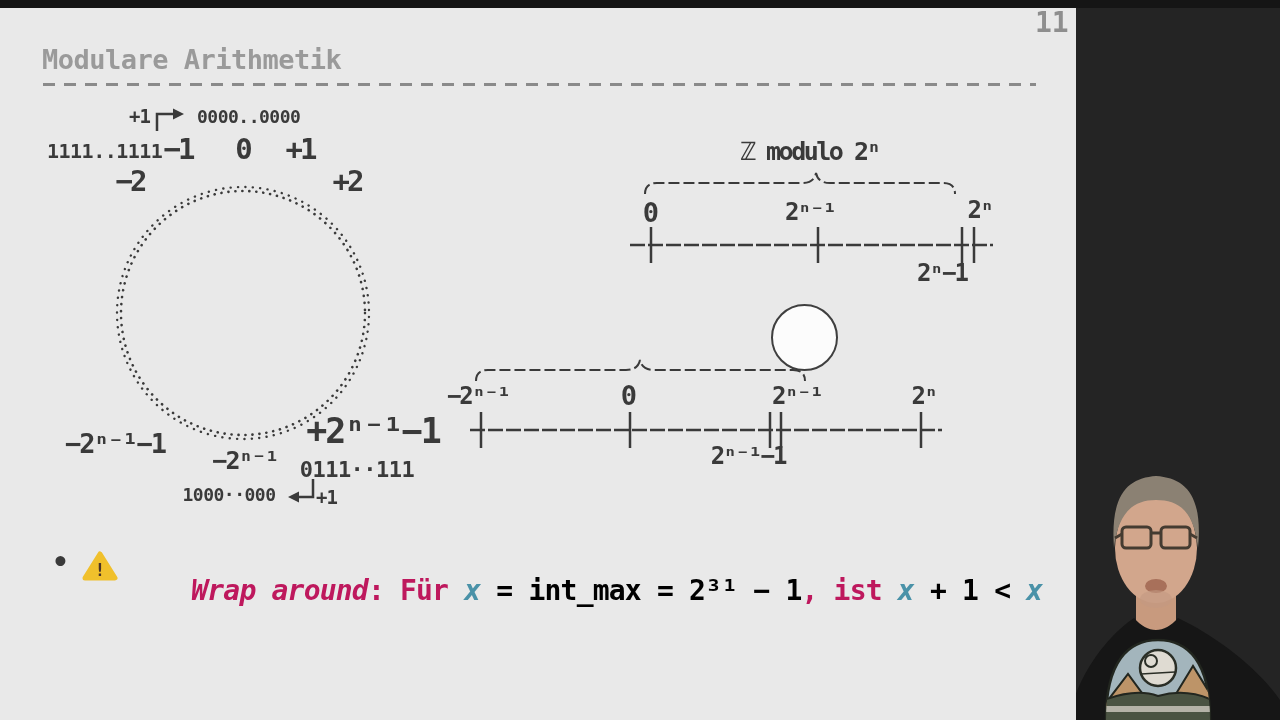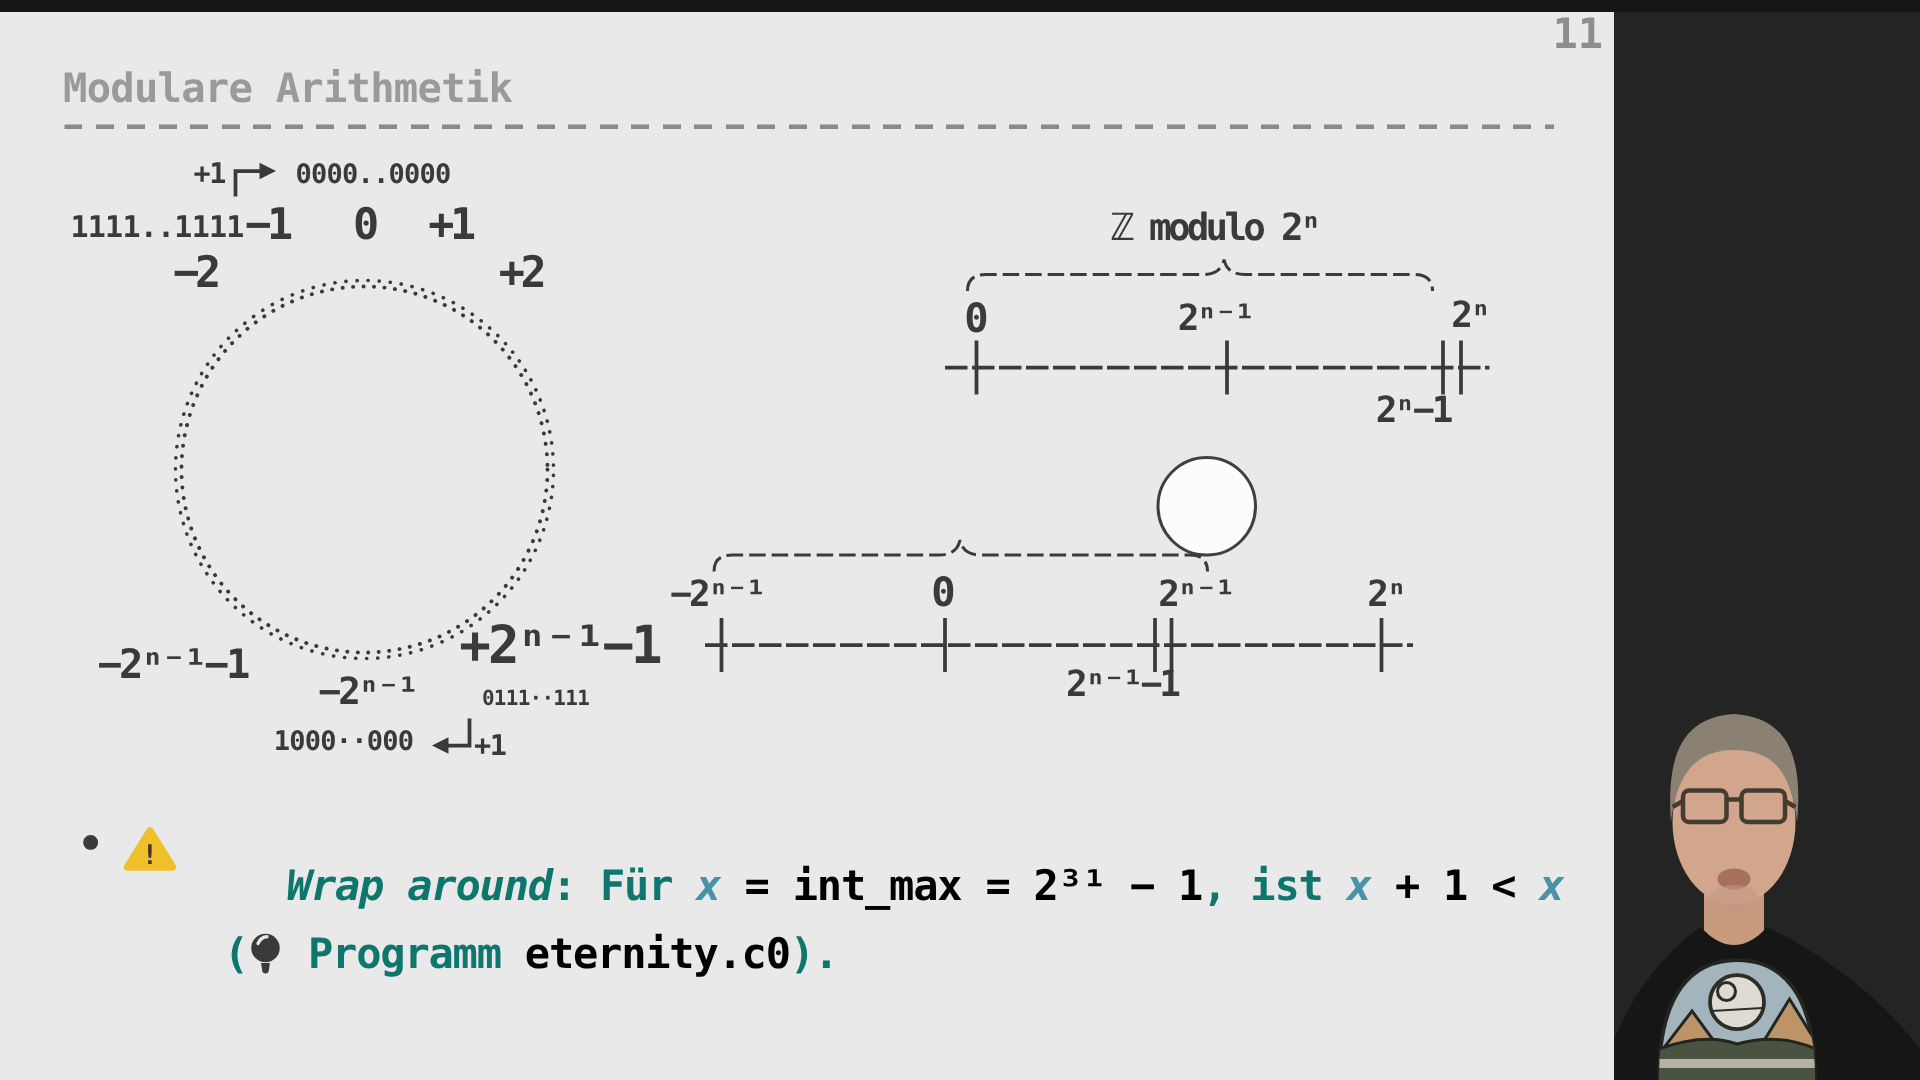--- a/index.html
+++ b/index.html
@@ -10,21 +10,21 @@
   .lbl{position:absolute;color:#3a3a3a;white-space:pre;font-weight:600;line-height:1;z-index:3;}
   .c{transform:translateX(-50%);}
   .it{font-style:italic;}
   .slide-title{color:#9a9a9a;font-weight:bold;}
   .pagenum{color:#8e8e8e;font-weight:600;}
   .divider{position:absolute;left:43px;top:83px;width:993px;height:3px;z-index:3;
            background:repeating-linear-gradient(to right,#8a8a8a 0 12px,transparent 12px 21px);}
   .art{position:absolute;left:0;top:0;z-index:2;}
   .spot{position:absolute;left:771px;top:304px;width:67px;height:67px;border-radius:50%;
         background:#fcfcfc;border:2px solid #3f3f3f;box-sizing:border-box;z-index:1;}
-  .ink{color:#0f766e;}
+  .ink{color:#be185d;}
   .code{color:#000000;}
   .codei{color:#4a92a8;font-style:italic;}
   .inline-icon{display:inline-block;vertical-align:-7px;}
 </style>
 </head>
 <body>
 
 <div class="stage">
 
   <div class="spot"></div>
@@ -76,21 +76,21 @@
   <div class="lbl" style="left:197px;top:108px;font-size:18px;letter-spacing:-0.5px;">0000..0000</div>
   <div class="lbl" style="left:47px;top:141px;font-size:20px;letter-spacing:-0.5px;text-align:center;">1111..1111</div>
   <div class="lbl c" style="left:178px;top:135px;font-size:29px;letter-spacing:-3px;">−1</div>
   <div class="lbl c" style="left:244px;top:135px;font-size:29px;">0</div>
   <div class="lbl c" style="left:300px;top:135px;font-size:29px;letter-spacing:-3px;">+1</div>
   <div class="lbl c" style="left:130px;top:167px;font-size:29px;letter-spacing:-3px;">−2</div>
   <div class="lbl c" style="left:347px;top:167px;font-size:29px;letter-spacing:-3px;">+2</div>
   <div class="lbl c" style="left:115px;top:414px;font-size:27px;letter-spacing:-2px;margin-top:16px;">−2ⁿ⁻¹−1</div>
   <div class="lbl c" style="left:373px;top:414px;font-size:35px;letter-spacing:-2px;text-align:right;">+2ⁿ⁻¹−1</div>
   <div class="lbl c" style="left:245px;top:448px;font-size:25px;letter-spacing:-2px;">−2ⁿ⁻¹</div>
-  <div class="lbl c" style="left:357px;top:459px;font-size:14px;letter-spacing:-0.5px;">0111··111</div>
+  <div class="lbl c" style="left:357px;top:459px;font-size:22px;letter-spacing:-0.5px;">0111··111</div>
   <div class="lbl c" style="left:229px;top:486px;font-size:18px;letter-spacing:-0.5px;">1000··000</div>
   <div class="lbl" style="left:316px;top:488px;font-size:19px;letter-spacing:-1px;">+1</div>
 
   <div class="lbl c" style="left:810px;top:139px;font-size:25px;letter-spacing:-2.5px;">ℤ modulo 2ⁿ</div>
   <div class="lbl c" style="left:651px;top:199px;font-size:27px;">0</div>
   <div class="lbl c" style="left:810px;top:200px;font-size:24px;letter-spacing:-2px;">2ⁿ⁻¹</div>
   <div class="lbl c" style="left:980px;top:198px;font-size:24px;letter-spacing:-2px;">2ⁿ</div>
   <div class="lbl c" style="left:942px;top:261px;font-size:24px;letter-spacing:-2px;">2ⁿ−1</div>
 
   <div class="lbl c" style="left:478px;top:384px;font-size:24px;letter-spacing:-2px;">−2ⁿ⁻¹</div>
@@ -99,27 +99,20 @@
   <div class="lbl c" style="left:924px;top:384px;font-size:24px;letter-spacing:-2px;">2ⁿ</div>
   <div class="lbl c" style="left:748px;top:444px;font-size:24px;letter-spacing:-2px;">2ⁿ⁻¹−1</div>
 
   <div class="lbl" style="left:52px;top:549px;font-size:28px;">•</div>
   <svg class="lbl" style="left:82px;top:551px;" width="36" height="31" viewBox="0 0 36 31">
     <path d="M18,3 L33,27 L3,27 Z" fill="#f0c02c" stroke="#f0c02c" stroke-width="5" stroke-linejoin="round"></path>
     <text x="18" y="25" text-anchor="middle" font-size="18" font-weight="bold" fill="#4a3228">!</text>
   </svg>
   <div class="lbl" style="left:127px;top:549px;font-size:28px;letter-spacing:-0.8px;">
     <span class="ink it">Wrap around</span><span class="ink">: Für </span><span class="codei">x</span><span class="code"> = int_max = 2³¹ − 1</span><span class="ink">, ist </span><span class="codei">x</span><span class="code"> + 1 &lt; </span><span class="codei">x</span>
-  </div>
-  <div class="lbl" style="left:85px;top:592px;font-size:28px;letter-spacing:-0.8px;">
-    <span class="ink">(</span><svg class="inline-icon" width="24" height="32" viewBox="0 0 24 32">
-      <circle cx="12" cy="12" r="9.5" fill="#3a3a3a"></circle>
-      <path d="M7,9 Q9,4.5 13,4.5" stroke="#e9e9e9" stroke-width="2.2" fill="none" stroke-linecap="round"></path>
-      <path d="M9,22 L15,22 L14,28 Q12,30 10,28 Z" fill="#3a3a3a"></path>
-    </svg><span class="ink"> Programm </span><span class="code">eternity.c0</span><span class="ink">).</span>
   </div>
 
   <div class="webcam">
     <svg width="204" height="720" viewBox="0 0 204 720">
       <rect x="0" y="0" width="204" height="720" fill="#242424"></rect>
       <g>
 
         <path d="M60,585 L60,630 Q80,645 100,630 L100,585 Q80,603 60,585 Z" fill="#c89a7e"></path>
 
         <ellipse cx="80" cy="548" rx="41" ry="55" fill="#d2a68c"></ellipse>

